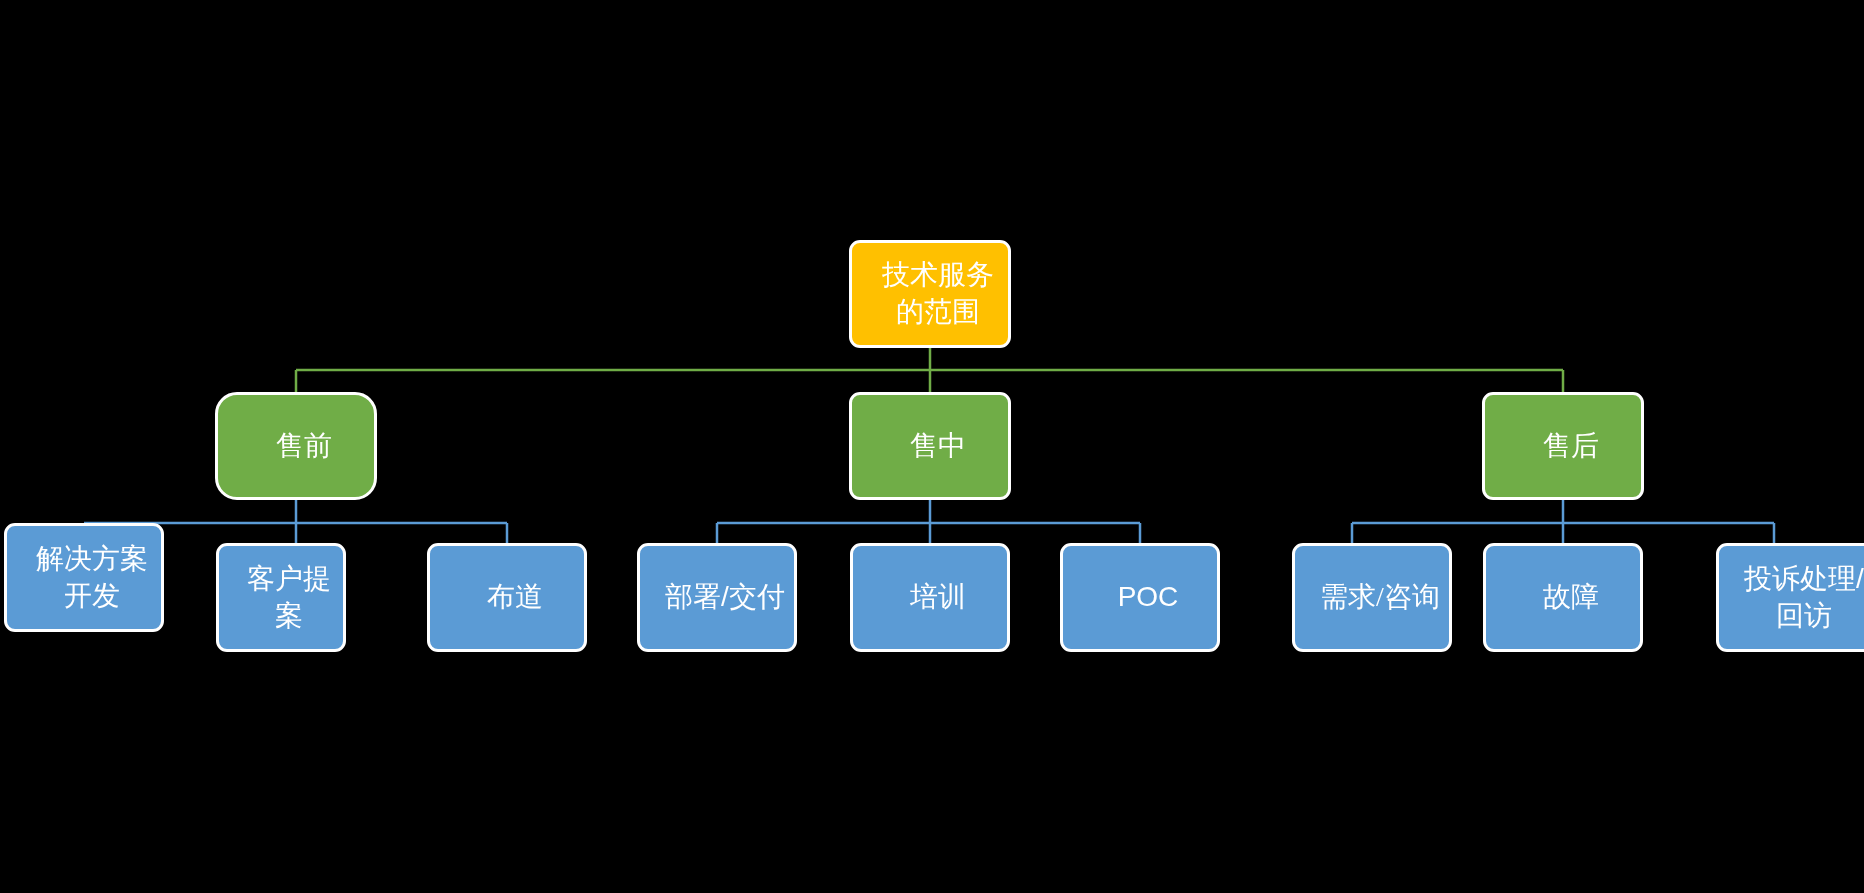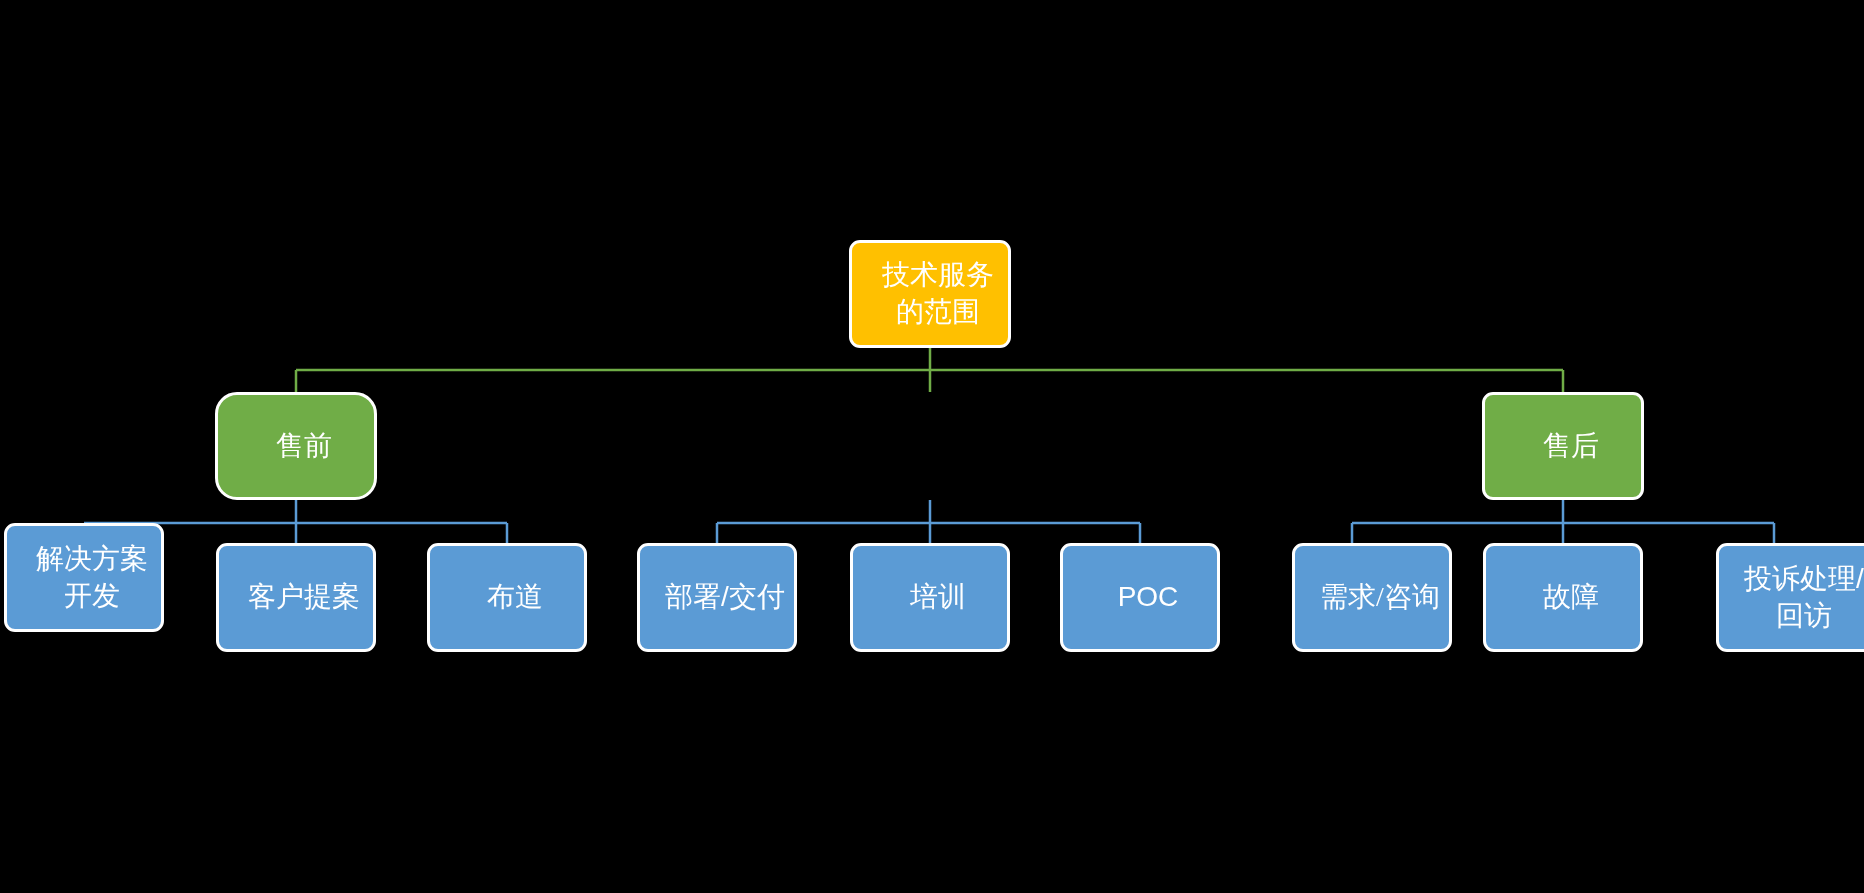--- a/index.html
+++ b/index.html
@@ -74,29 +74,32 @@
   </svg>
 
   <div class="node root" style="left:849px; top:240px; width:162px; height:108px;">
     <span>技术服务
 的范围</span>
   </div>
 
   <div class="node group" style="left:215px; top:392px; width:162px; height:108px;border-radius:22px;">
     <span>售前</span>
   </div>
+  <div class="node group" style="left:849px; top:392px; width:162px; height:108px;">
+    <span>售中</span>
+  </div>
   <div class="node group" style="left:1482px; top:392px; width:162px; height:108px;">
     <span>售后</span>
   </div>
 
   <div class="node leaf" style="left:4px; top:523px; width:160px; height:109px;">
     <span>解决方案
 开发</span>
   </div>
-  <div class="node leaf" style="left:216px; top:543px; width:160px; height:109px;">
+  <div class="node leaf" style="left:216px; top:543px; width:130px; height:109px;">
     <span>客户提案</span>
   </div>
   <div class="node leaf" style="left:427px; top:543px; width:160px; height:109px;">
     <span>布道</span>
   </div>
   <div class="node leaf" style="left:637px; top:543px; width:160px; height:109px;">
     <span>部署/交付</span>
   </div>
   <div class="node leaf" style="left:850px; top:543px; width:160px; height:109px;">
     <span>培训</span>

